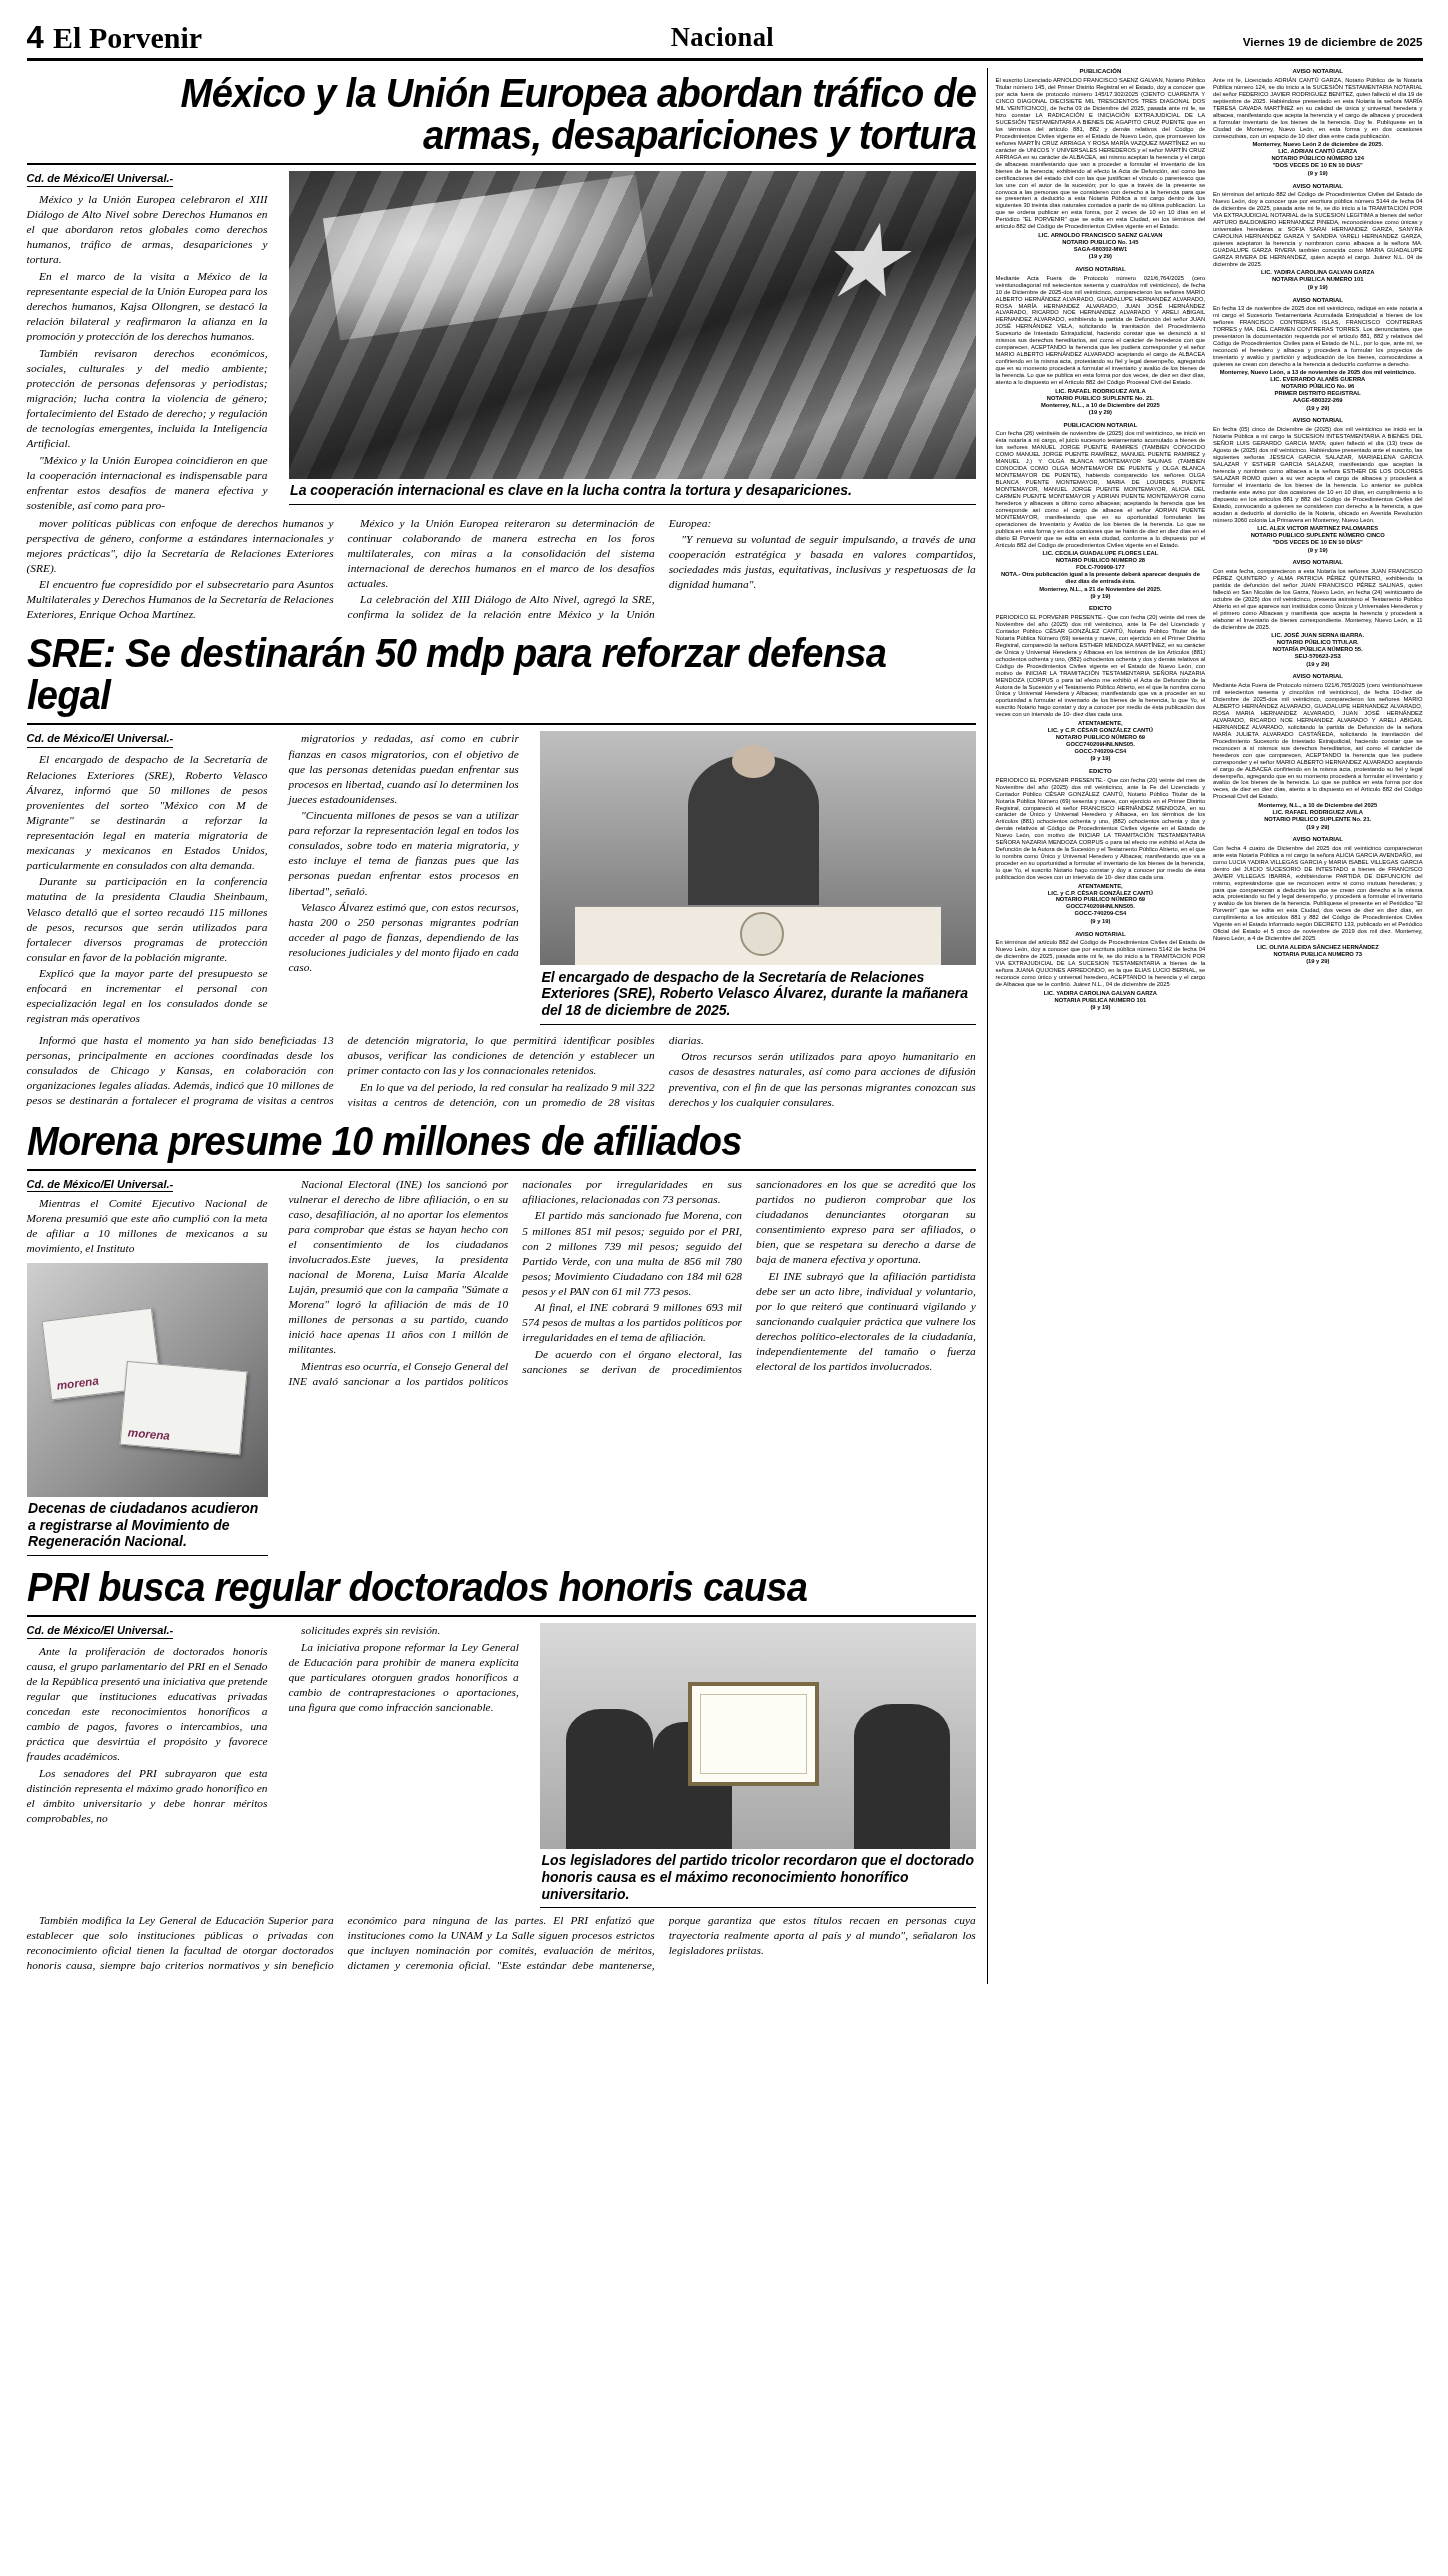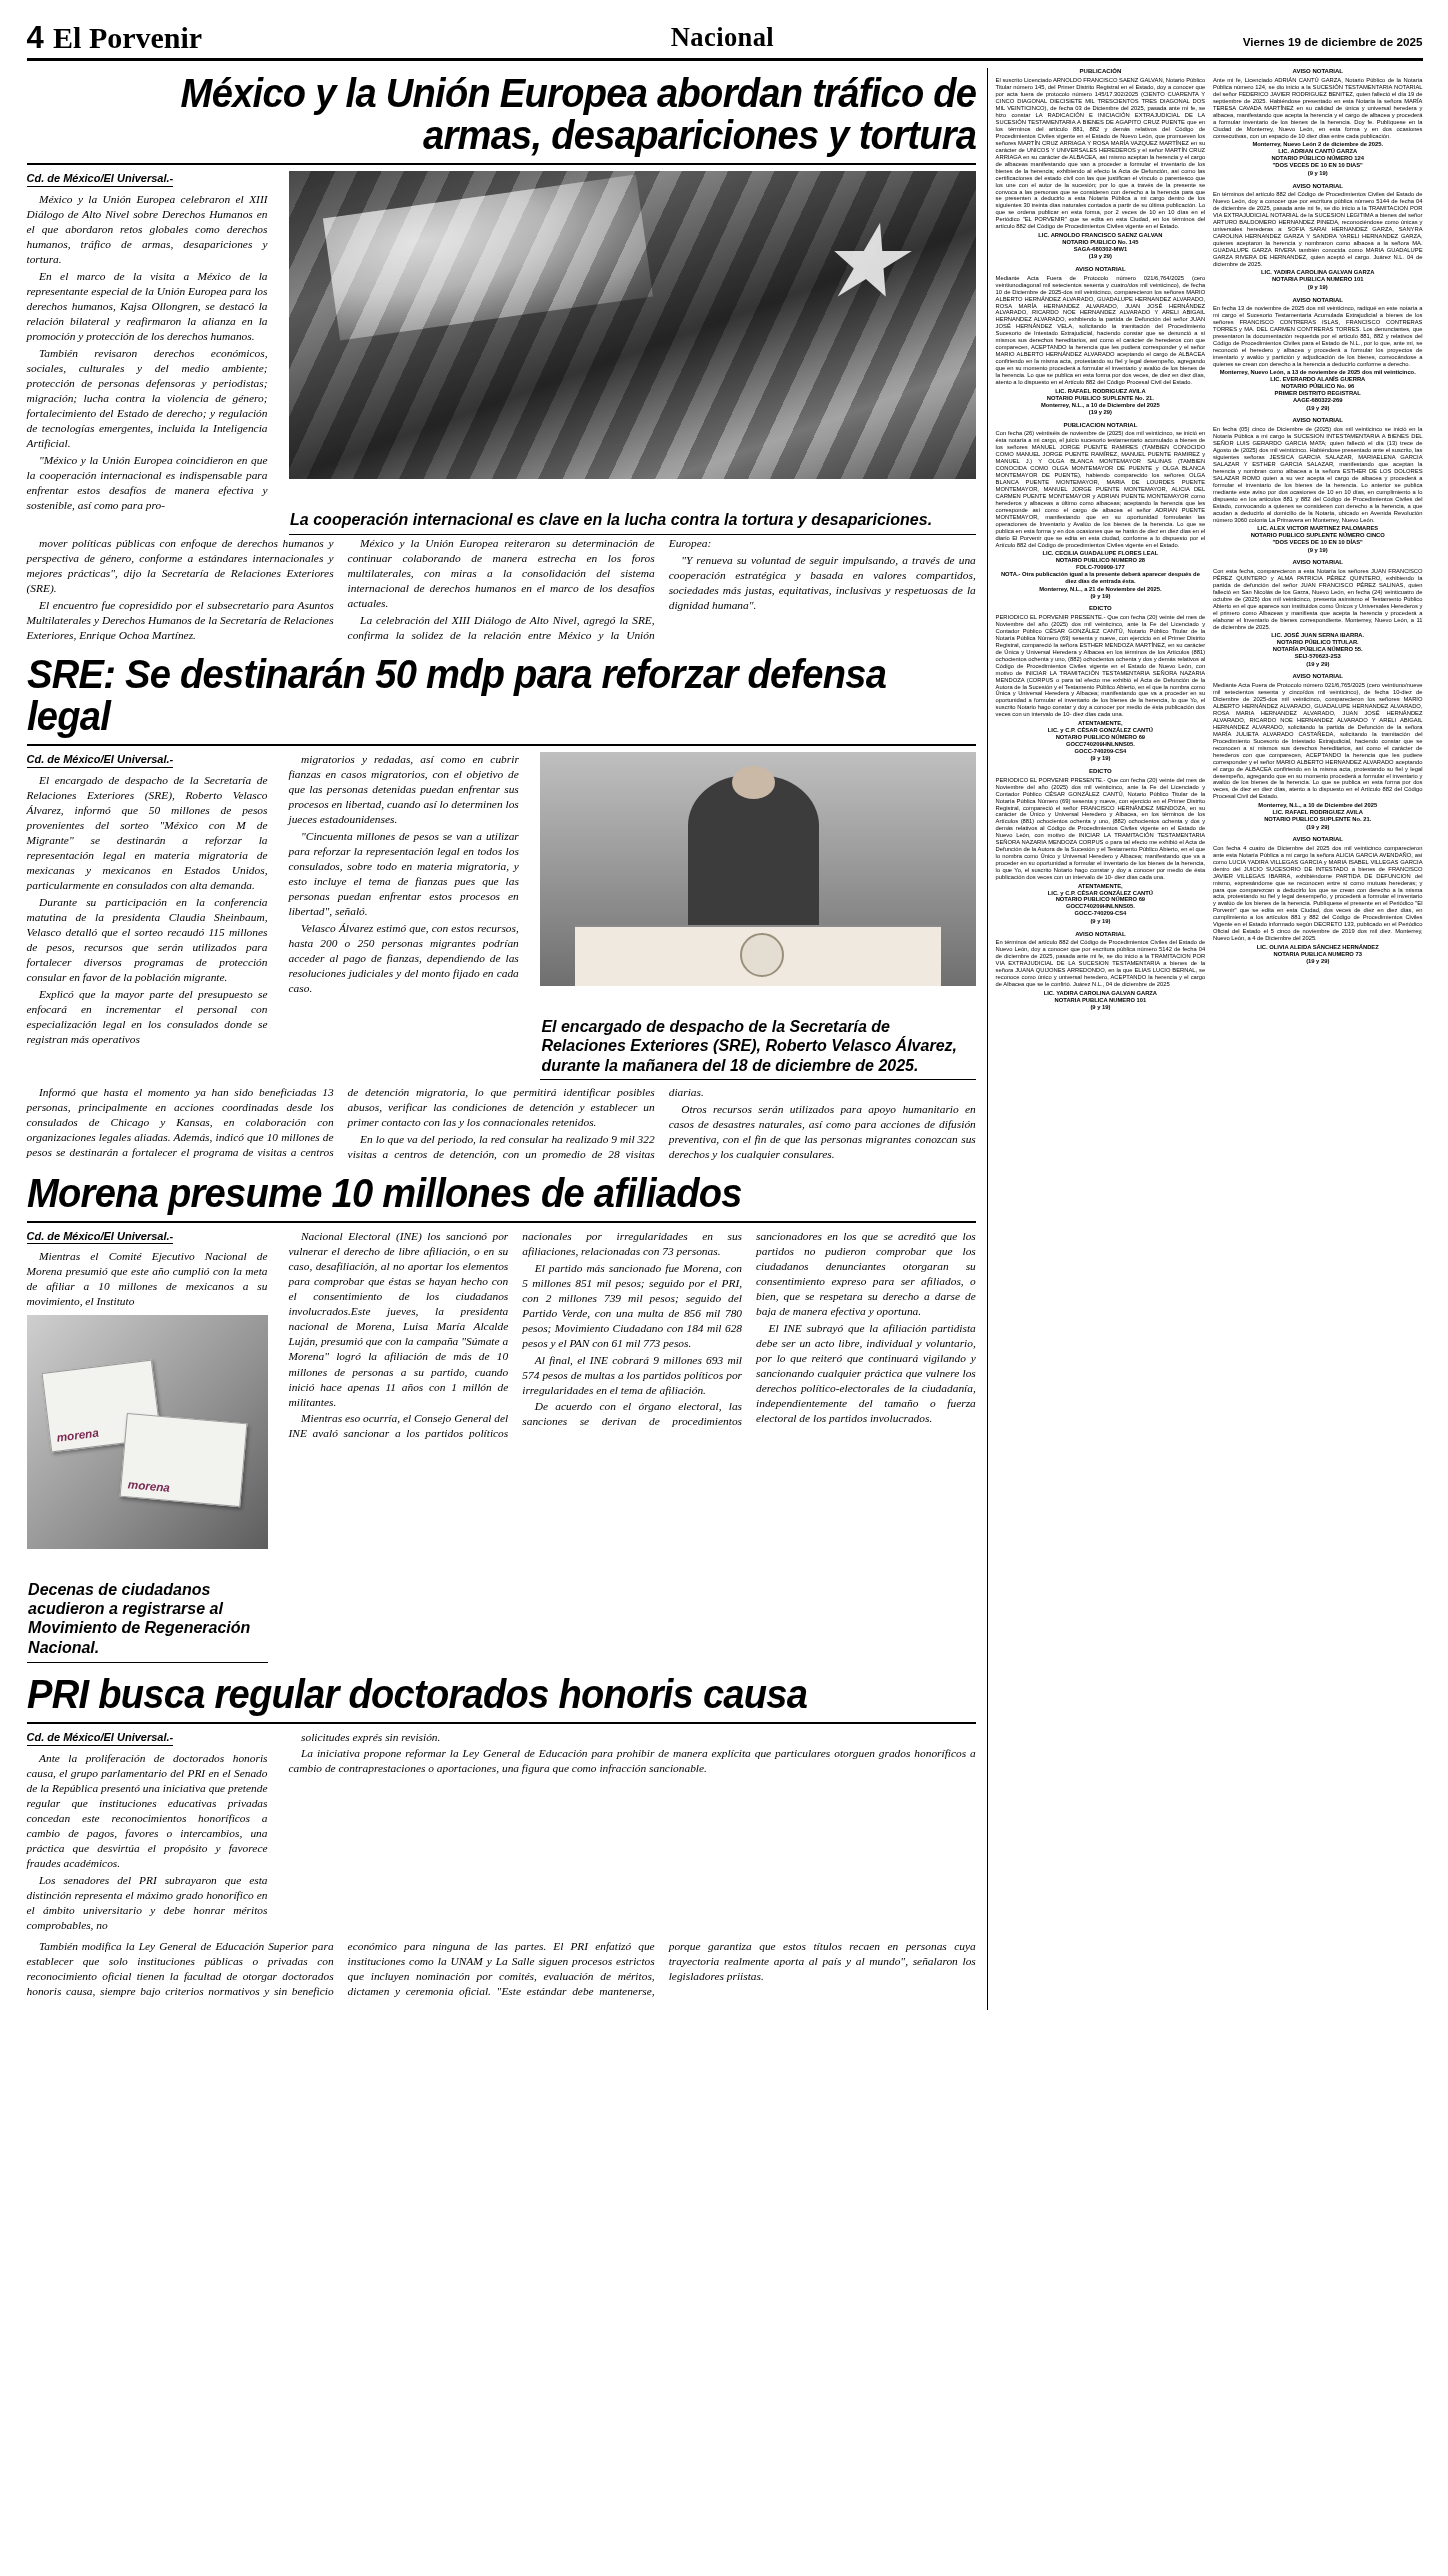--- a/index.html
+++ b/index.html
@@ -42,21 +42,21 @@
 
   .credit { font-family:"Liberation Sans", sans-serif; font-weight:bold; font-size:11px; border-bottom:1.6px solid #000; display:inline-block; padding-bottom:0.8px; margin-bottom:4.7px; }
 
   .cols3 { column-count:3; column-gap:14px; column-rule:0; font-size:11.4px; line-height:1.32; text-align:justify; }
   .cols3 p { margin:0 0 1.6px 0; text-indent:12.5px; }
 
   .art-block { margin-bottom:11px; }
 
   
   .media { width:100%; background:#d8d8d8; position:relative; overflow:hidden; }
-  .caption { font-family:"Liberation Sans", sans-serif; font-weight:bold; font-size:16px; line-height:1.2; padding:3.1px 1.6px 4.7px 1.6px; border-bottom:0.8px solid #000;margin-top:28px; }
+  .caption { font-family:"Liberation Sans", sans-serif; font-weight:bold; font-size:14px; line-height:1.2; padding:3.1px 1.6px 4.7px 1.6px; border-bottom:0.8px solid #000; }
 
   .split { display:flex; gap:21px; }
   .split .txtcol { flex:1; font-size:11.4px; line-height:1.32; text-align:justify; }
   .split .txtcol p { margin:0 0 1.6px 0; text-indent:12.5px; }
 
   
   .photo { position:relative; }
   .photo-flag { background:linear-gradient(160deg,#3b3b3b 0%,#6d6d6d 25%,#2a2a2a 55%,#8a8a8a 80%,#454545 100%); }
   .photo-flag:before {
     content:""; position:absolute; left:6%; top:8%; width:46%; height:40%;
@@ -204,20 +204,29 @@
         <div class="split">
           <div class="txtcol" style="flex:0 0 241px;">
             <div class="credit">Cd. de México/El Universal.-</div>
             <p>Ante la proliferación de doctorados honoris causa, el grupo parlamentario del PRI en el Senado de la República presentó una iniciativa que pretende regular que instituciones educativas privadas concedan este reconocimientos honoríficos a cambio de pagos, favores o intercambios, una práctica que desvirtúa el propósito y favorece fraudes académicos.</p>
             <p>Los senadores del PRI subrayaron que esta distinción representa el máximo grado honorífico en el ámbito universitario y debe honrar méritos comprobables, no</p>
           </div>
           <div class="txtcol">
             <p>solicitudes exprés sin revisión.</p>
             <p>La iniciativa propone reformar la Ley General de Educación para prohibir de manera explícita que particulares otorguen grados honoríficos a cambio de contraprestaciones o aportaciones, una figura que como infracción sancionable.</p>
           </div>
+          <div style="flex:0 0 436px;">
+            <div class="media photo photo-award" style="height:226px;">
+              <div class="p1" style="left:6%; width:20%; height:62%;"></div>
+              <div class="p2" style="left:26%; width:18%; height:56%;"></div>
+              <div class="p3" style="right:6%; width:22%; height:64%;"></div>
+              <div class="frame"></div>
+            </div>
+            <div class="caption">Los legisladores del partido tricolor recordaron que el doctorado honoris causa es el máximo reconocimiento honorífico universitario.</div>
+          </div>
         </div>
         <div class="cols3" style="margin-top:4.7px;">
           <p>También modifica la Ley General de Educación Superior para establecer que solo instituciones públicas o privadas con reconocimiento oficial tienen la facultad de otorgar doctorados honoris causa, siempre bajo criterios normativos y sin beneficio económico para ninguna de las partes. El PRI enfatizó que instituciones como la UNAM y La Salle siguen procesos estrictos que incluyen nominación por comités, evaluación de méritos, dictamen y ceremonia oficial. "Este estándar debe mantenerse, porque garantiza que estos títulos recaen en personas cuya trayectoria realmente aporta al país y al mundo", señalaron los legisladores priistas.</p>
         </div>
       </div>
 
     </div>
 
     <div class="legals">
       <div class="legal-cols">

